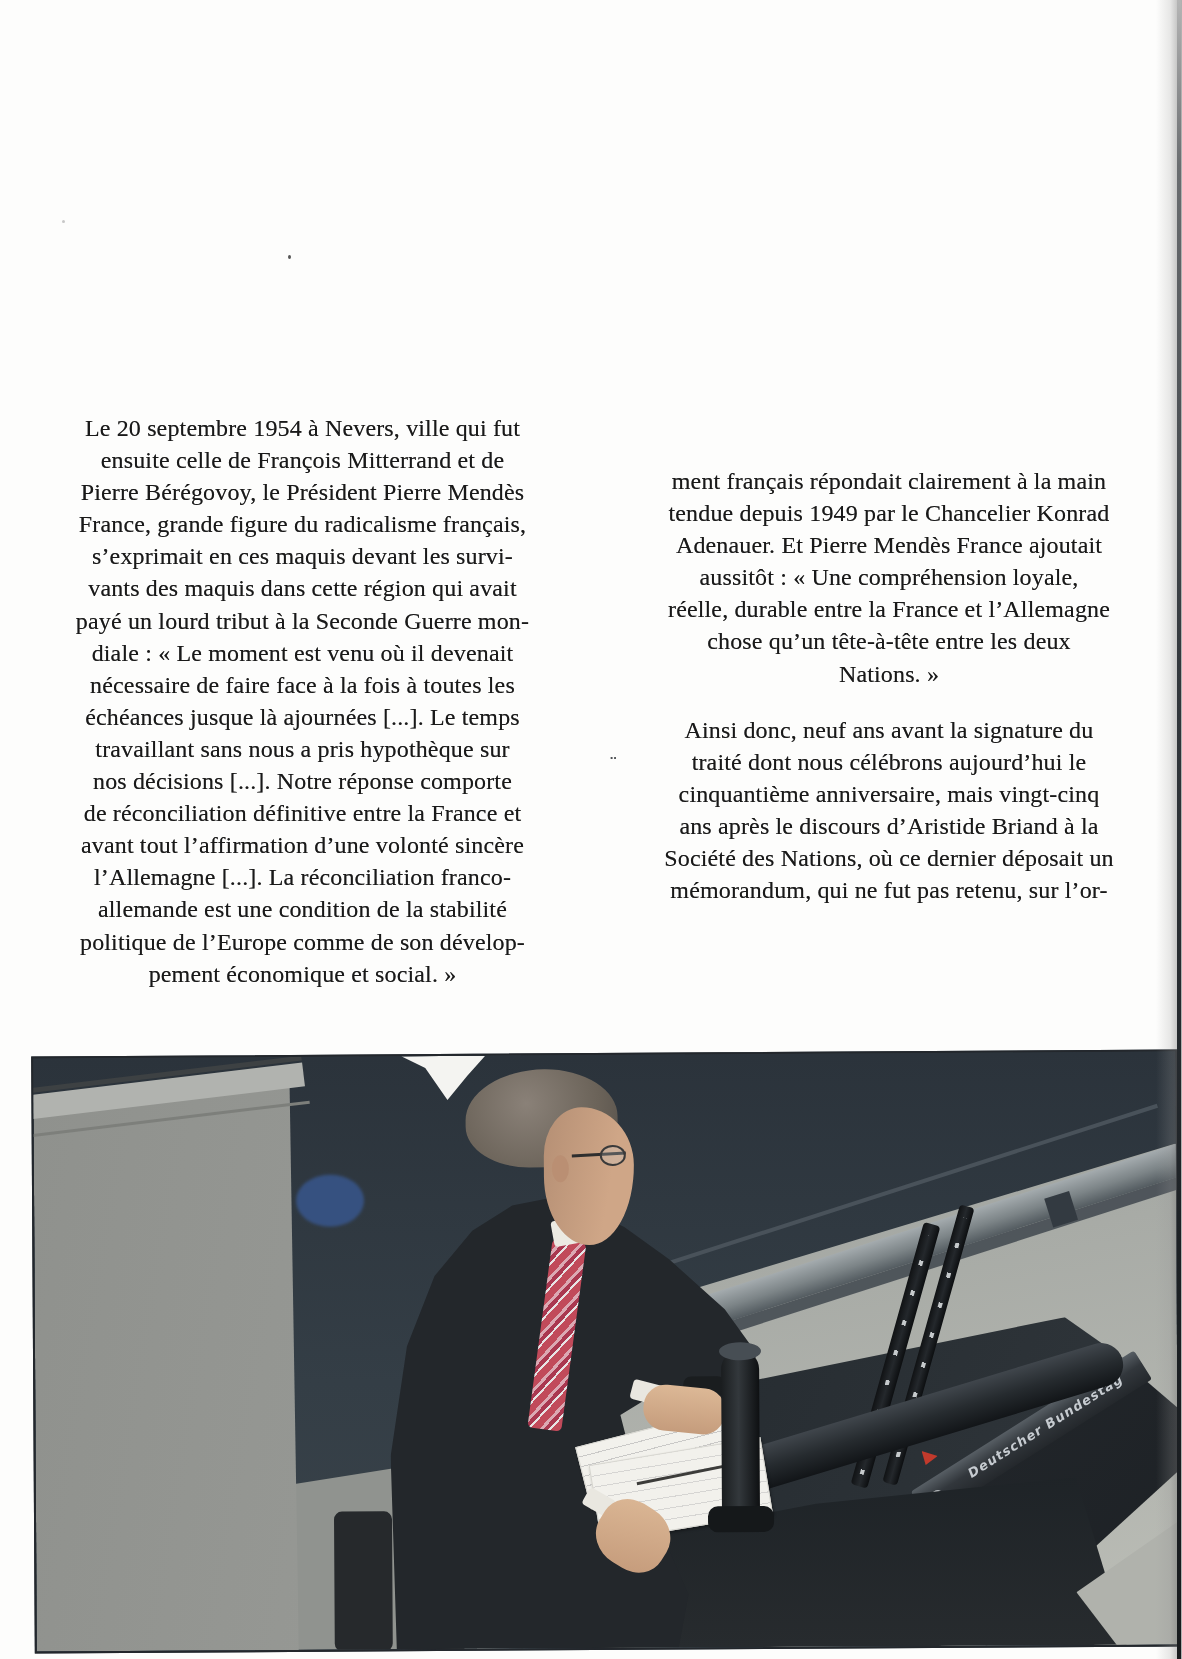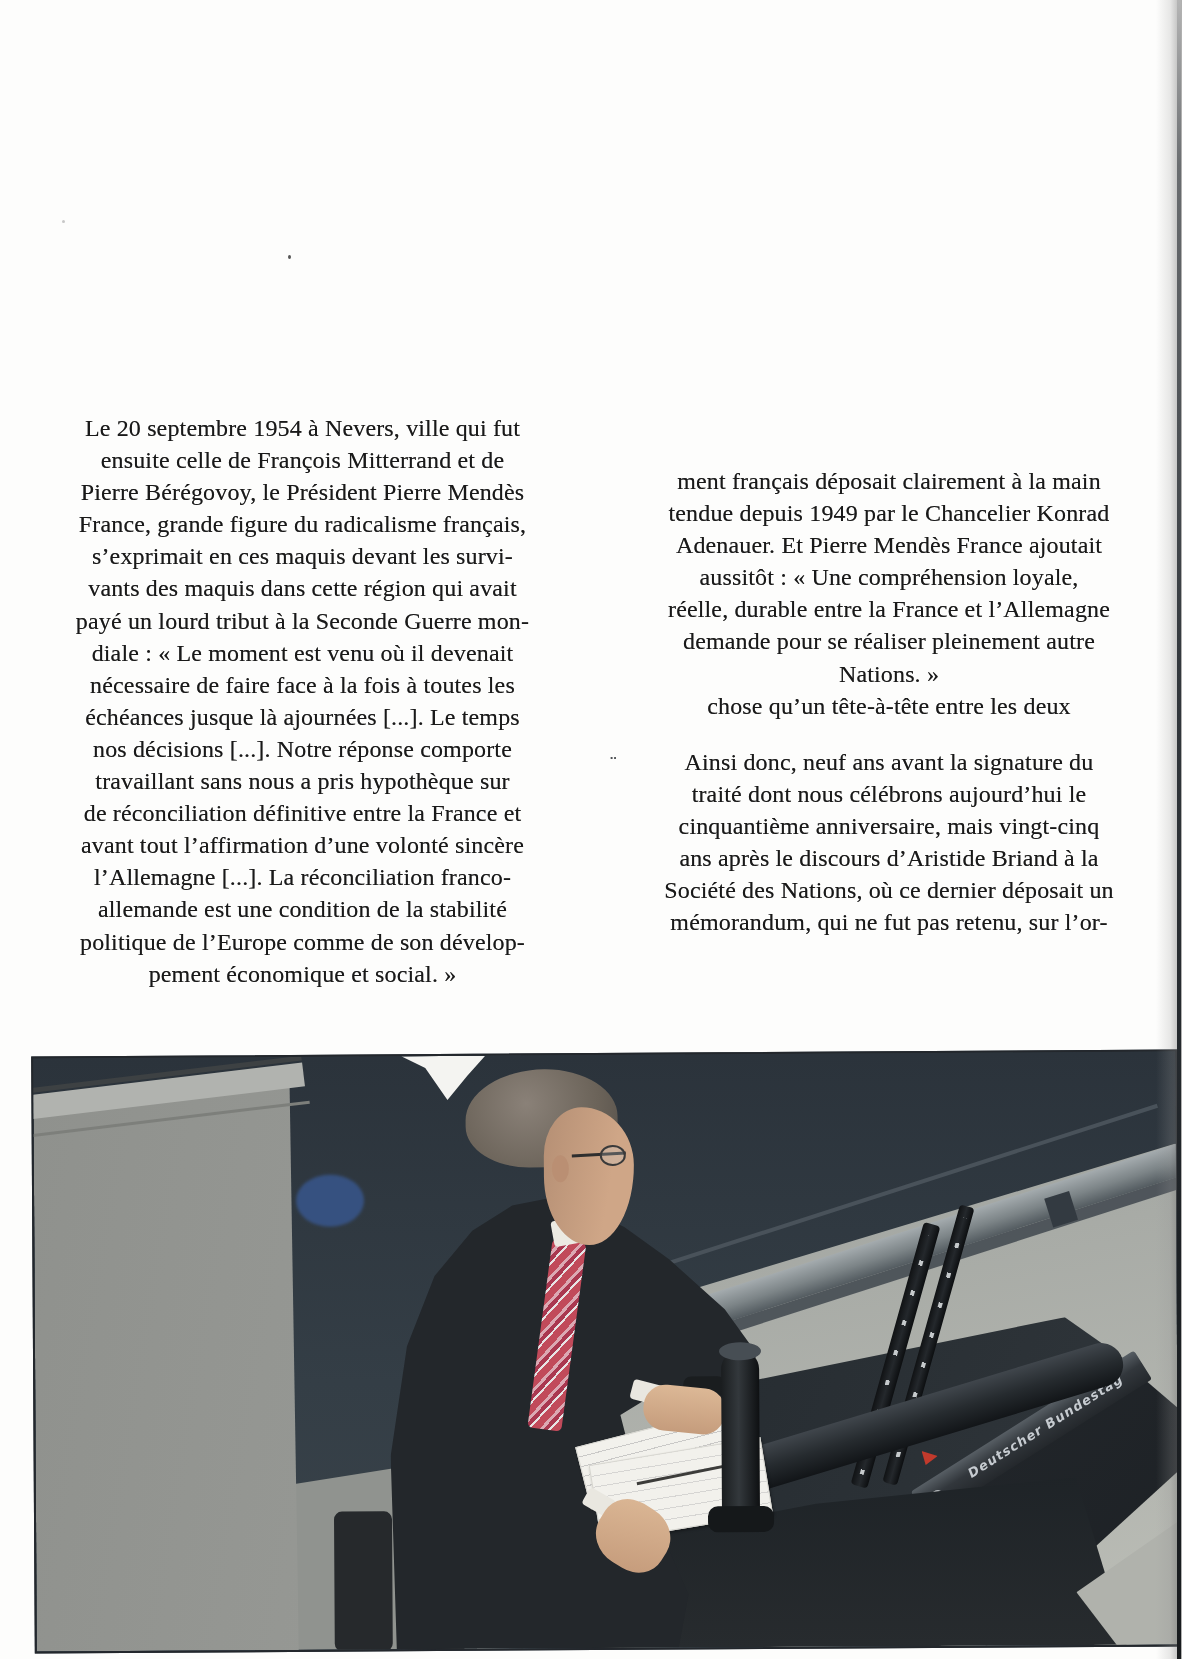--- a/index.html
+++ b/index.html
@@ -127,39 +127,38 @@
         <div class="tline">Le 20 septembre 1954 à Nevers, ville qui fut</div>
         <div class="tline">ensuite celle de François Mitterrand et de</div>
         <div class="tline">Pierre Bérégovoy, le Président Pierre Mendès</div>
         <div class="tline">France, grande figure du radicalisme français,</div>
         <div class="tline">s’exprimait en ces maquis devant les survi-</div>
         <div class="tline">vants des maquis dans cette région qui avait</div>
         <div class="tline">payé un lourd tribut à la Seconde Guerre mon-</div>
         <div class="tline">diale : « Le moment est venu où il devenait</div>
         <div class="tline">nécessaire de faire face à la fois à toutes les</div>
         <div class="tline">échéances jusque là ajournées [...]. Le temps</div>
+        <div class="tline">travaillant sans nous a pris hypothèque sur</div>
         <div class="tline">nos décisions [...]. Notre réponse comporte</div>
-        <div class="tline">travaillant sans nous a pris hypothèque sur</div>
         <div class="tline">de réconciliation définitive entre la France et</div>
         <div class="tline">avant tout l’affirmation d’une volonté sincère</div>
         <div class="tline">l’Allemagne [...]. La réconciliation franco-</div>
         <div class="tline">allemande est une condition de la stabilité</div>
         <div class="tline">politique de l’Europe comme de son dévelop-</div>
         <div class="tline">pement économique et social. »</div>
       </section>
     <section class="col col-right">
       <div>
-          <div class="tline">ment français déposait clairement à la main</div>
+          <div class="tline">ment français répondait clairement à la main</div>
           <div class="tline">tendue depuis 1949 par le Chancelier Konrad</div>
           <div class="tline">Adenauer. Et Pierre Mendès France ajoutait</div>
           <div class="tline">aussitôt : « Une compréhension loyale,</div>
           <div class="tline">réelle, durable entre la France et l’Allemagne</div>
-          <div class="tline">demande pour se réaliser pleinement autre</div>
+          <div class="tline">chose qu’un tête-à-tête entre les deux</div>
           <div class="tline">Nations. »</div>
-          <div class="tline">chose qu’un tête-à-tête entre les deux</div>
         </div>
       <div class="artifact">¨</div>
       <div class="para2">
           <div class="tline">Ainsi donc, neuf ans avant la signature du</div>
           <div class="tline">traité dont nous célébrons aujourd’hui le</div>
           <div class="tline">cinquantième anniversaire, mais vingt-cinq</div>
           <div class="tline">ans après le discours d’Aristide Briand à la</div>
           <div class="tline">Société des Nations, où ce dernier déposait un</div>
           <div class="tline">mémorandum, qui ne fut pas retenu, sur l’or-</div>
         </div>

